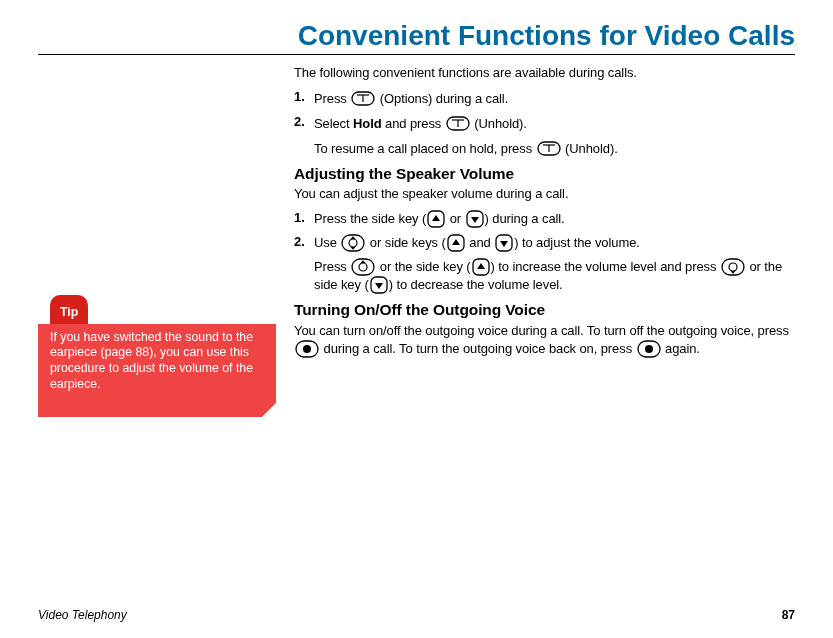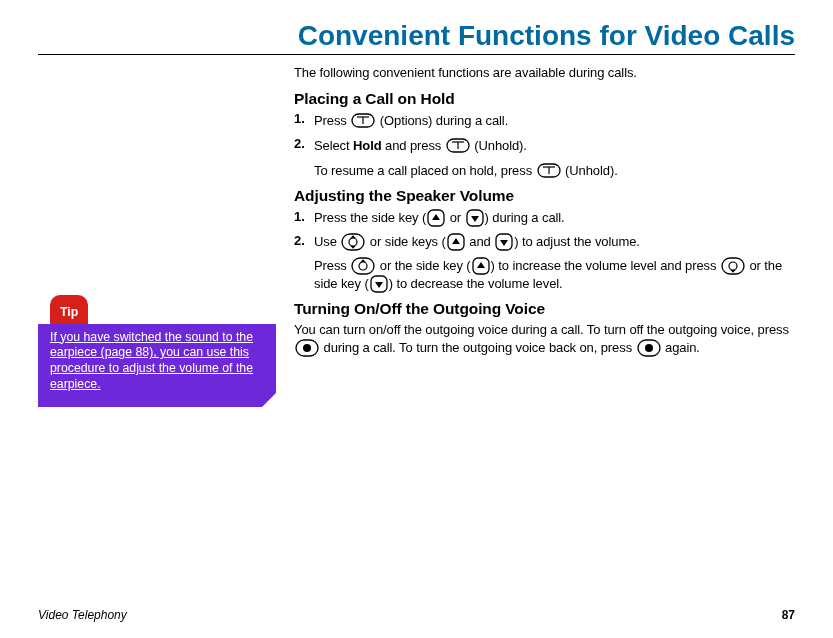--- a/index.html
+++ b/index.html
@@ -88,24 +88,23 @@
   .tip-tab {
     background: #d8201b;
     display: inline-block;
     padding: 10px 10px 4px 10px;
     border-radius: 10px 10px 0 0;
     font-weight: bold;
     margin-left: 12px;
     margin-bottom: -1px;
   }
   .tip-body {
-    background: #6d28d9;
-    padding: 6px 10px 14px 12px;
-    position: relative;
-    text-decoration: underline;
+    background: #ef4444;
+    padding: 6px 10px 24px 12px;
+    position: relative;
   }
   .tip-notch {
     position: absolute;
     right: 0;
     bottom: 0;
     width: 0; height: 0;
     border-style: solid;
     border-width: 0 0 14px 14px;
     border-color: transparent transparent #fff transparent;
   }
@@ -186,21 +185,20 @@
         <div class="tip-body">
           <span>If you have switched the sound to the earpiece (page 88), you can use this procedure to adjust the volume of the earpiece.</span>
           <div class="tip-notch"></div>
         </div>
       </div>
     </div>
 
     <div class="main">
       <p>The following convenient functions are available during calls.</p>
 
-      <div class="subhead">Placing a Call on Hold</div>
       <ol class="step-list">
         <li>
           <span class="step-num">1.</span>
           <span class="step-body">
             <span>Press </span><svg class="key" width="24" height="19">
                 <use href="#ic-softkey"></use>
               </svg><span> (Options) during a call.</span>
           </span>
         </li>
         <li>
@@ -212,20 +210,21 @@
           </span>
           <div class="step-sub">
             <span>To resume a call placed on hold, press </span><svg class="key" width="24" height="19">
                 <use href="#ic-softkey"></use>
               </svg><span> (Unhold).</span>
           </div>
         </li>
       </ol>
 
       <div class="subhead">Adjusting the Speaker Volume</div>
+      <p>You can adjust the speaker volume during a call.</p>
       <ol class="step-list">
         <li>
           <span class="step-num">1.</span>
           <span class="step-body">
             <span>Press the side key (</span><svg class="key" width="18" height="18">
                 <use href="#ic-sideup"></use>
               </svg><span> or </span><svg class="key" width="18" height="18">
                 <use href="#ic-sidedown"></use>
               </svg><span>) during a call.</span>
           </span>

